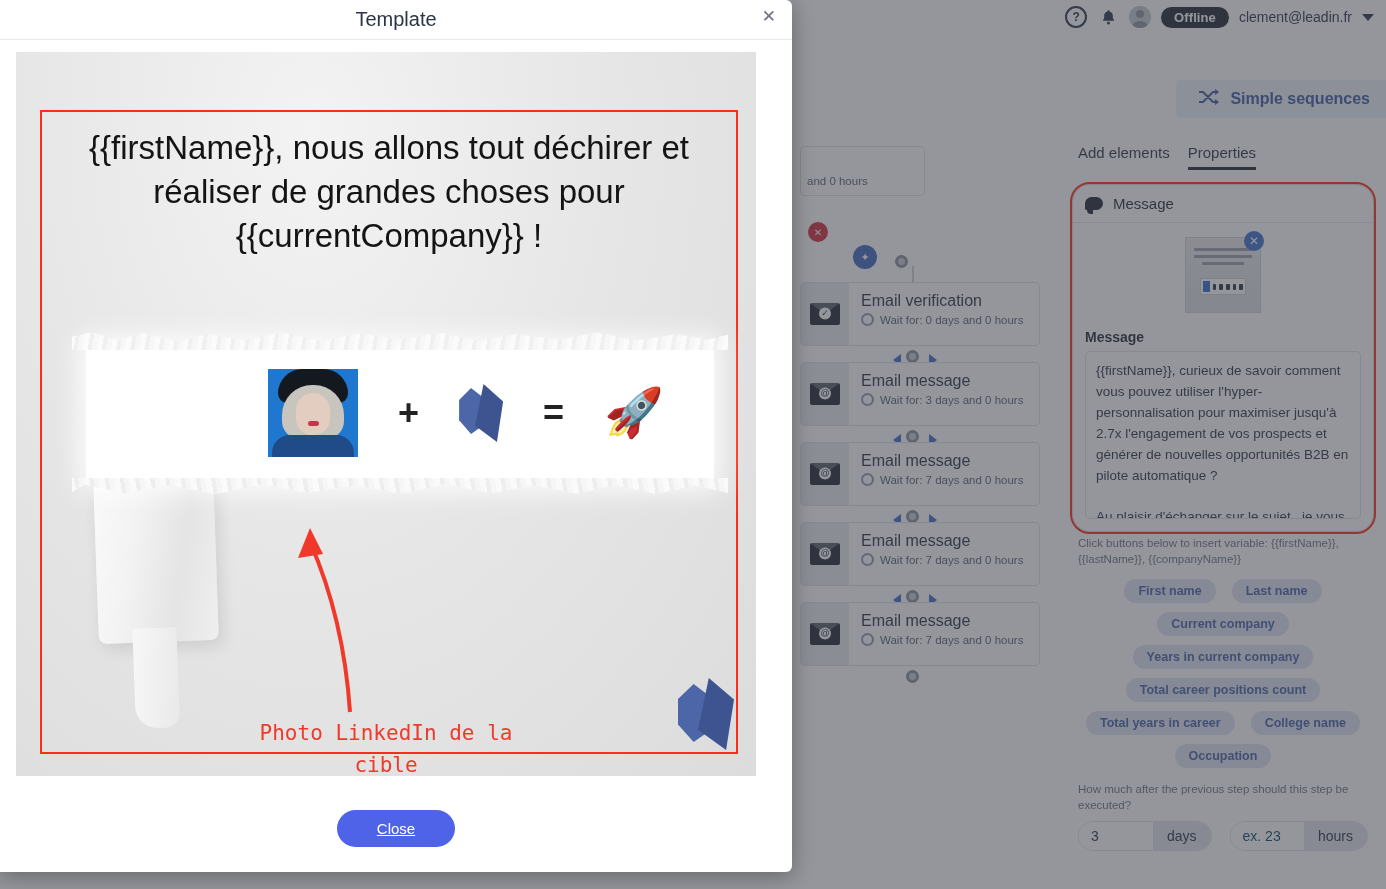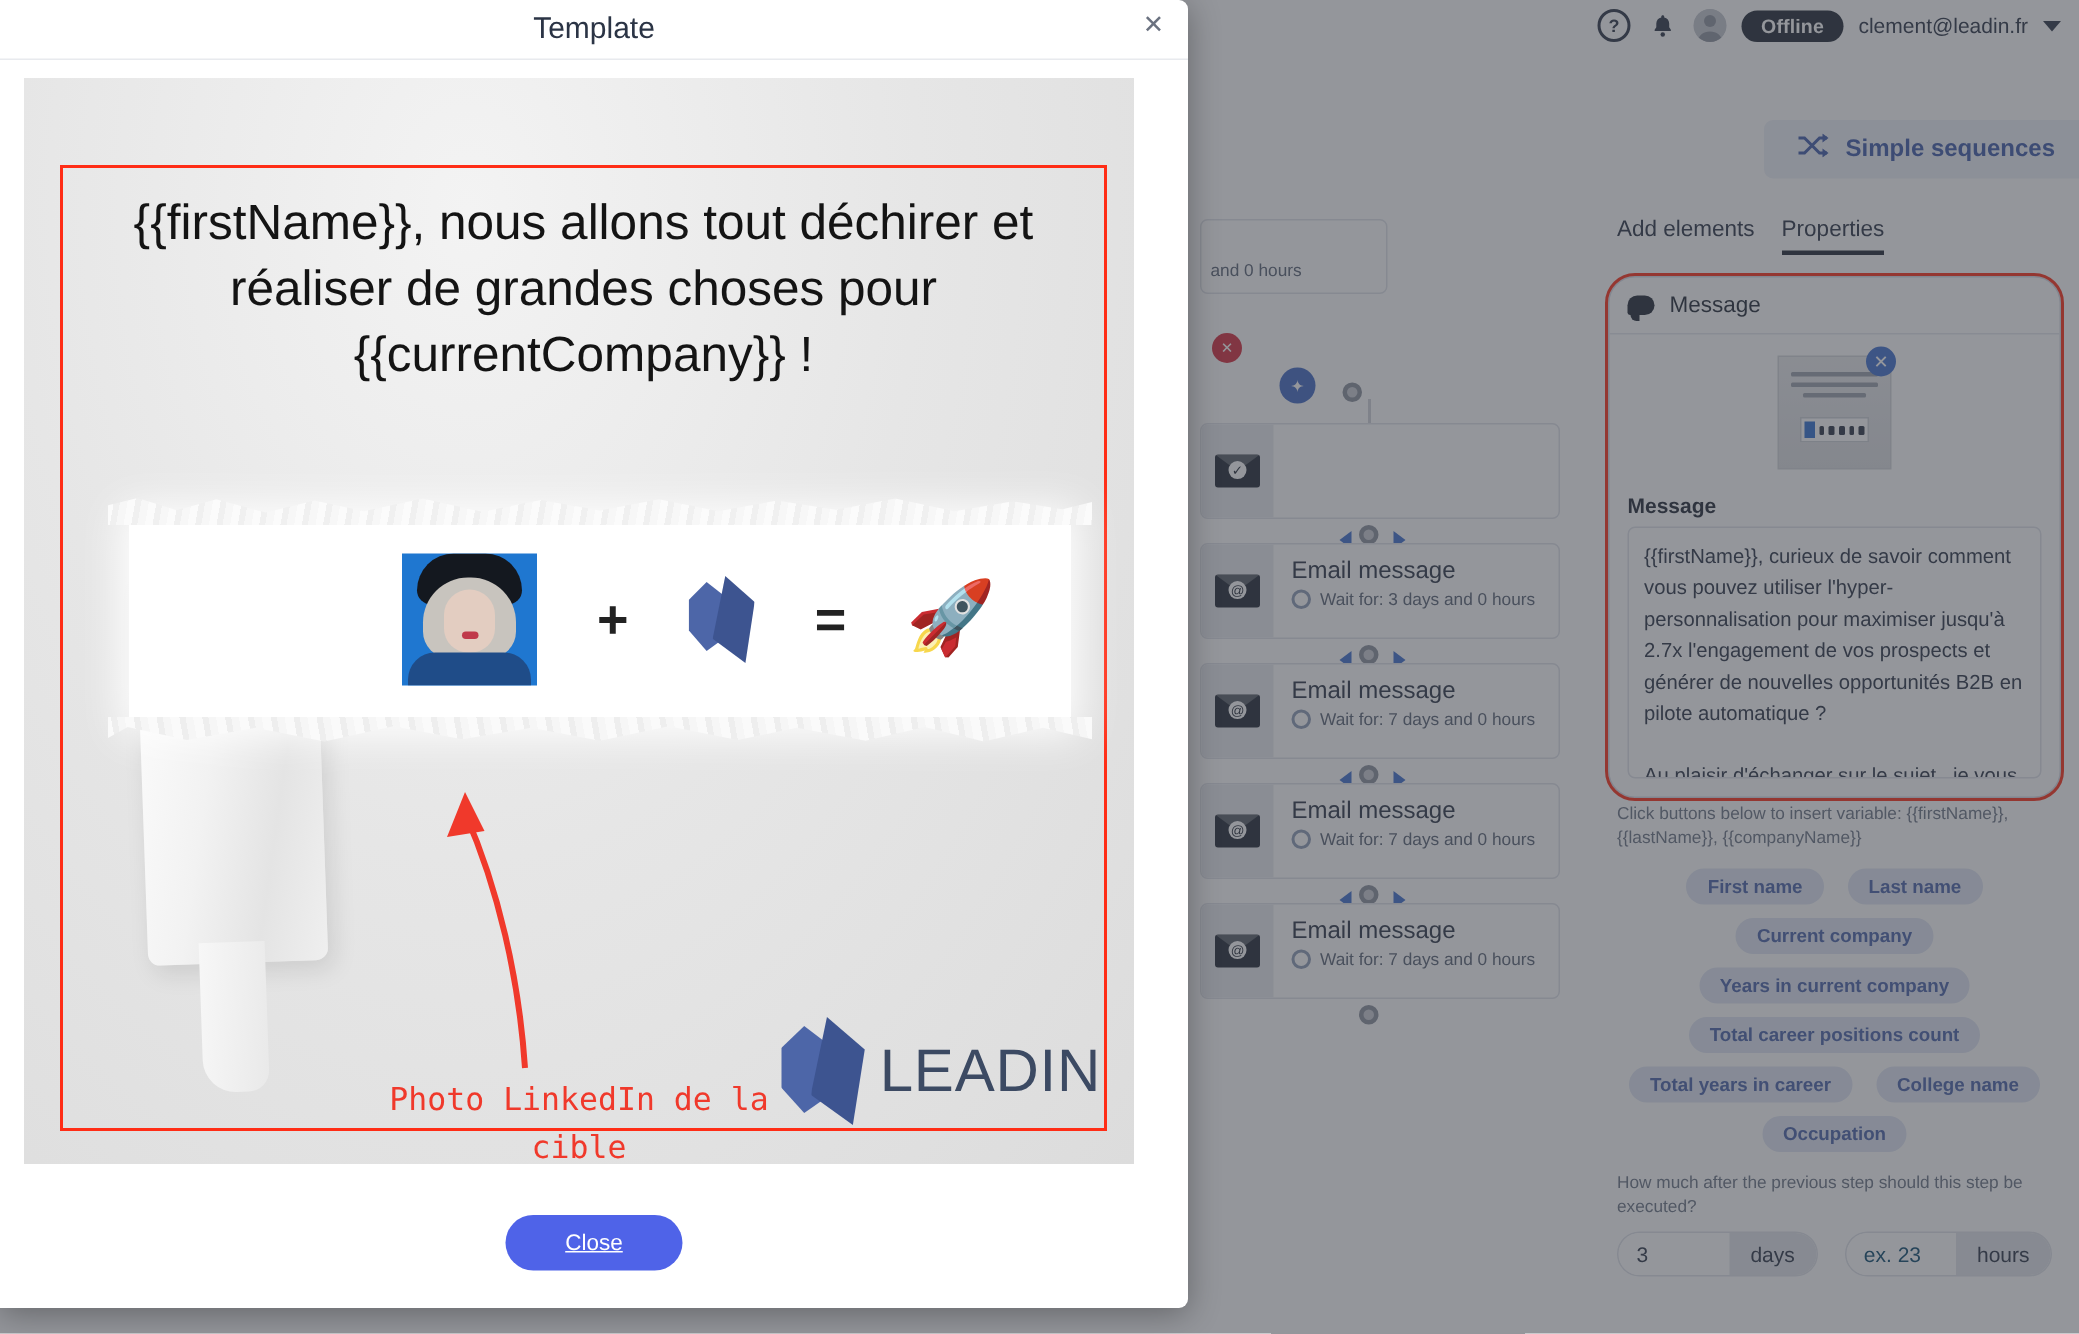--- a/index.html
+++ b/index.html
@@ -302,20 +302,27 @@
     <div class="blue-star" style="left:93px; top:75px;">✦</div>
     <div class="node-dot" style="left:135px; top:85px;"></div>
 
     <div class="connector" style="top:96px;height:16px;"></div>
 
     <div class="flow-card" style="top:112px;">
       <div class="card-icon">
         <div class="env">
             <div class="badge">✓</div>
           </div>
+      </div>
+      <div class="card-body">
+        <div class="card-title">Email verification</div>
+        <div class="card-sub">
+          <span class="clock"></span>
+          <span>Wait for: 0 days and 0 hours</span>
+        </div>
       </div>
     </div>
 
     <div class="node-dot" style="left:146px; top:180px;"></div>
     <div class="node-dot" style="left:146px; top:196px;"></div>
     <div class="arrow-l" style="left:133px; top:184px;"></div>
     <div class="arrow-r" style="left:169px; top:184px;"></div>
 
     <div class="flow-card" style="top:192px;">
       <div class="card-icon">
@@ -496,21 +503,20 @@
         <path d="M18 6 l13 26 -25 4 z" fill="#f0392b"></path>
       </svg>
 
       <div id="annotation">Photo LinkedIn de la cible</div>
 
       <div id="brand-lockup">
         <div style="width:56px;height:72px;position:relative;">
           <span style="position:absolute;left:0;top:6px;width:34px;height:58px;background:#4d66a8;clip-path:polygon(46% 0,100% 24%,100% 78%,46% 100%,0 70%,0 26%);"></span>
           <span style="position:absolute;left:20px;top:0;width:36px;height:72px;background:#3d5490;clip-path:polygon(30% 0,100% 30%,78% 100%,0 72%);"></span>
         </div>
-        <div id="brand-text">LEADIN</div>
       </div>
 
     </div>
   </div>
 
   <div id="modal-foot">
     <button id="close-button">Close</button>
   </div>
 </div>
 

